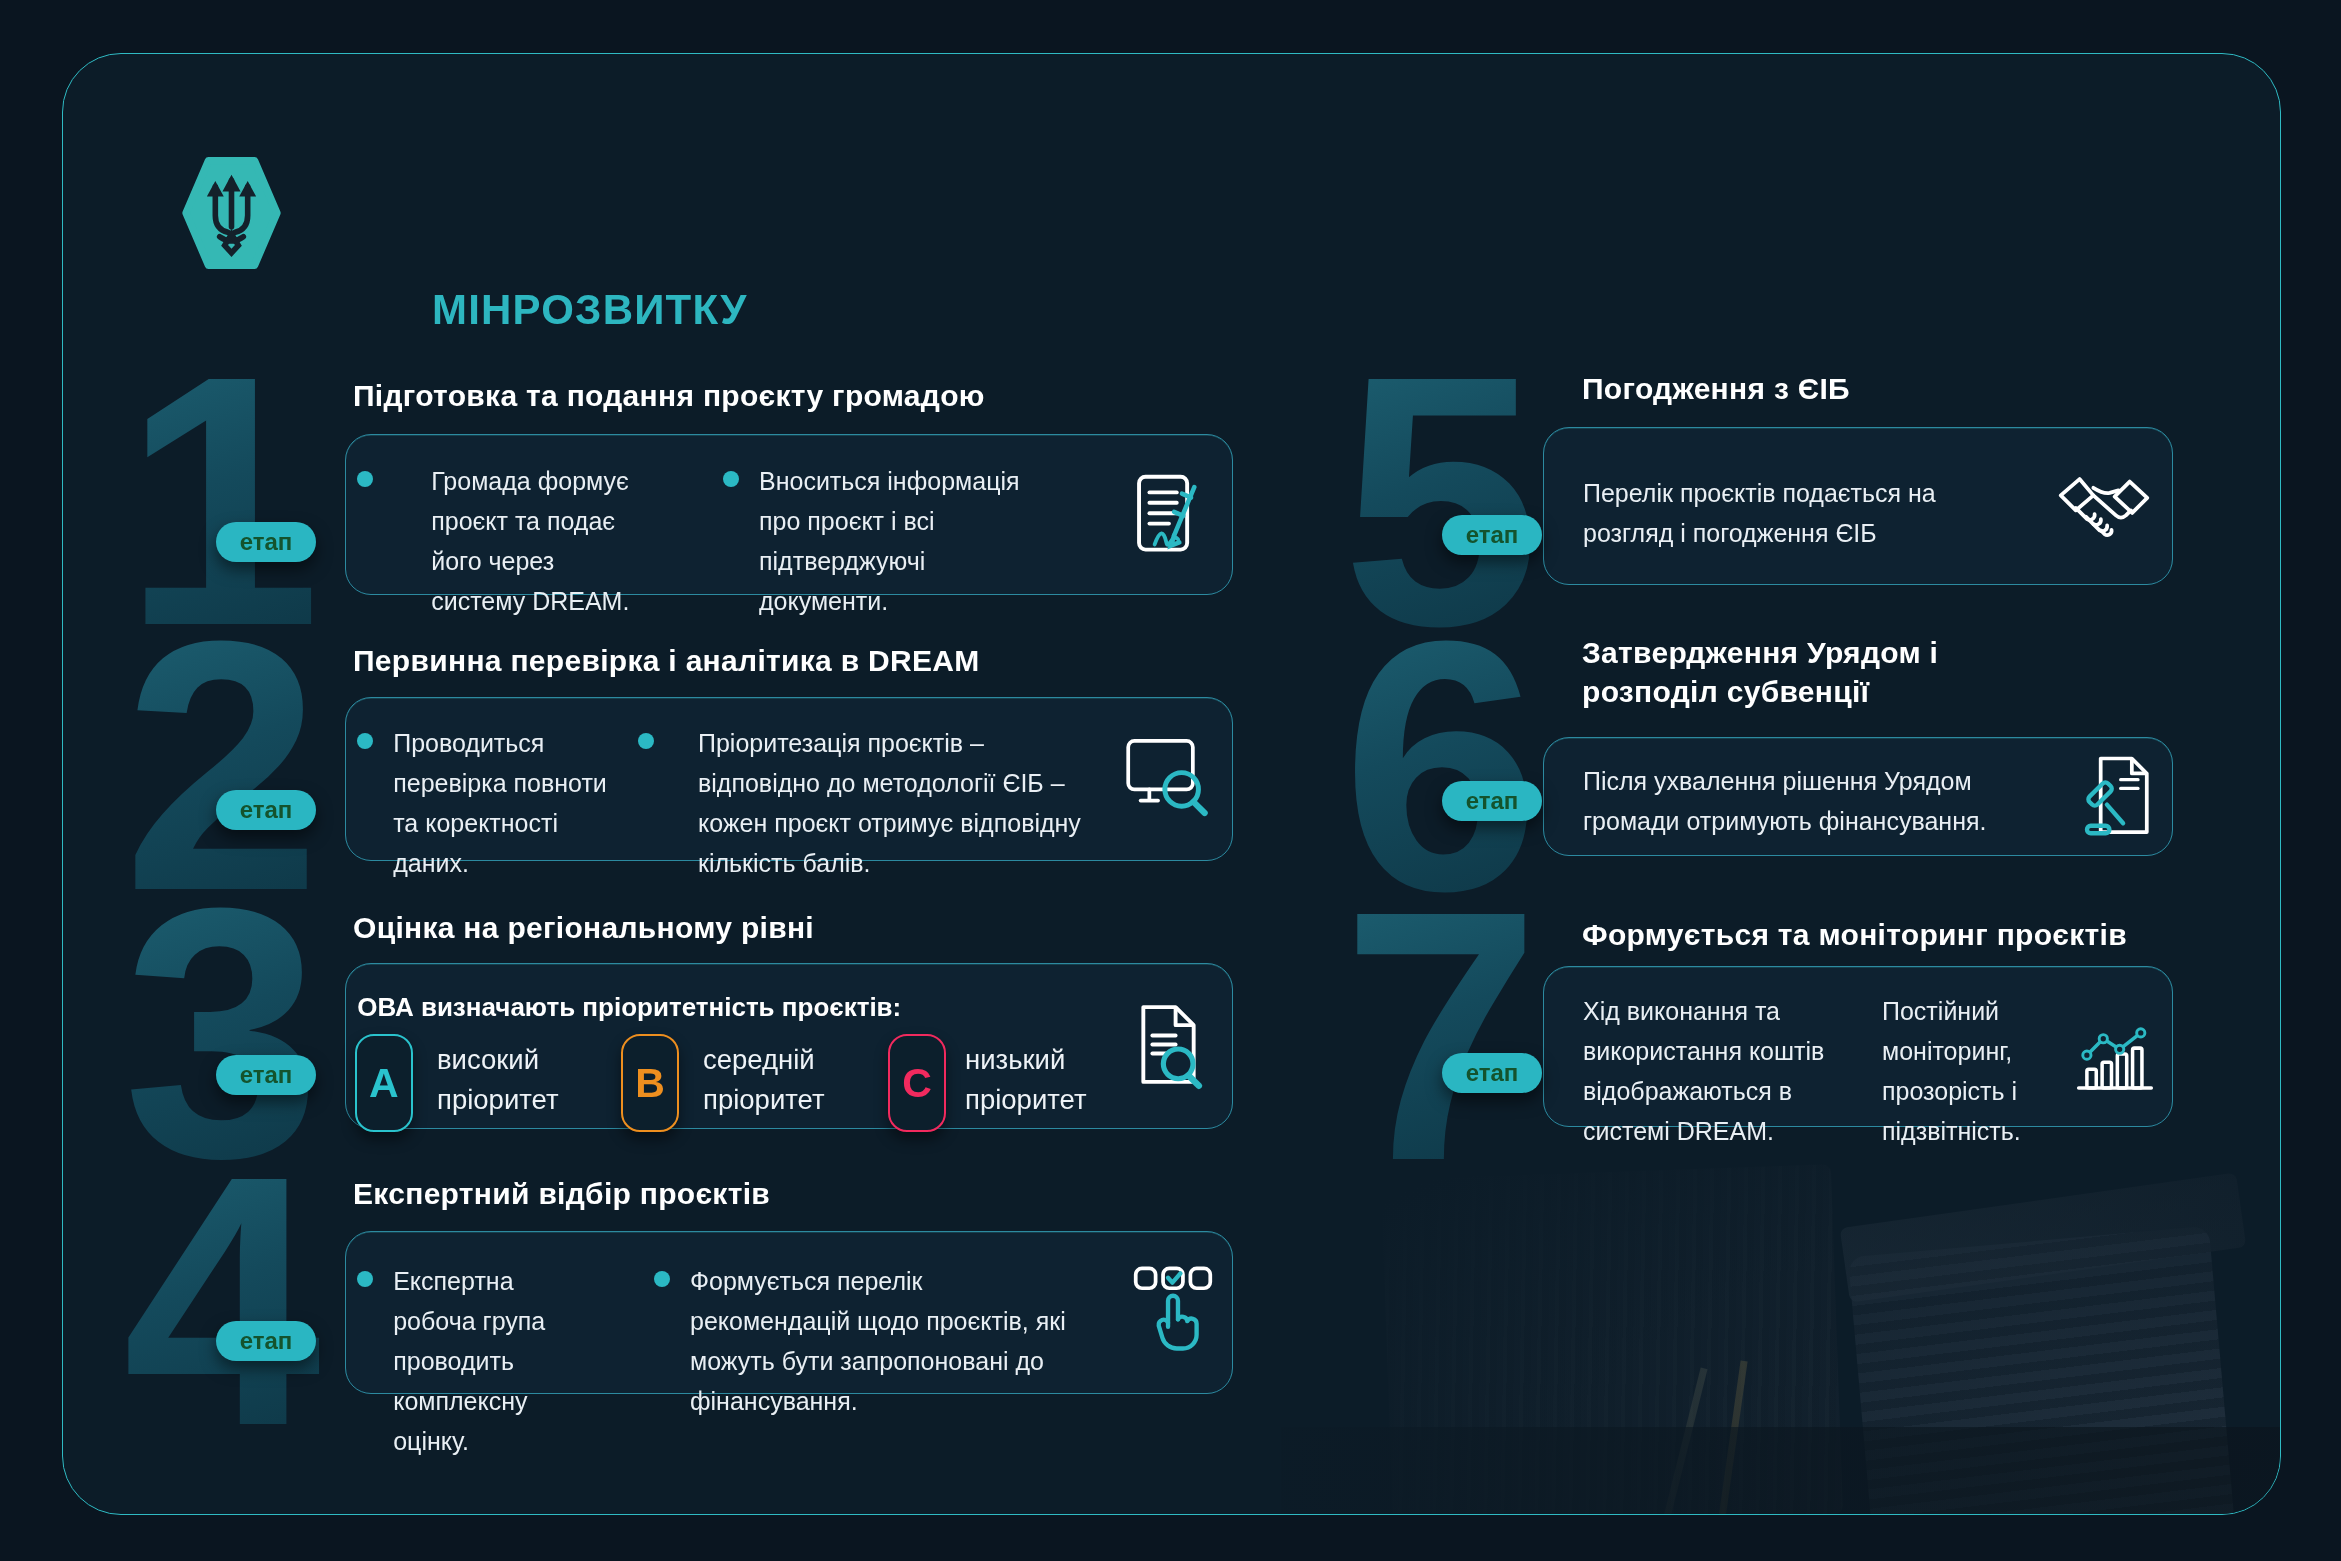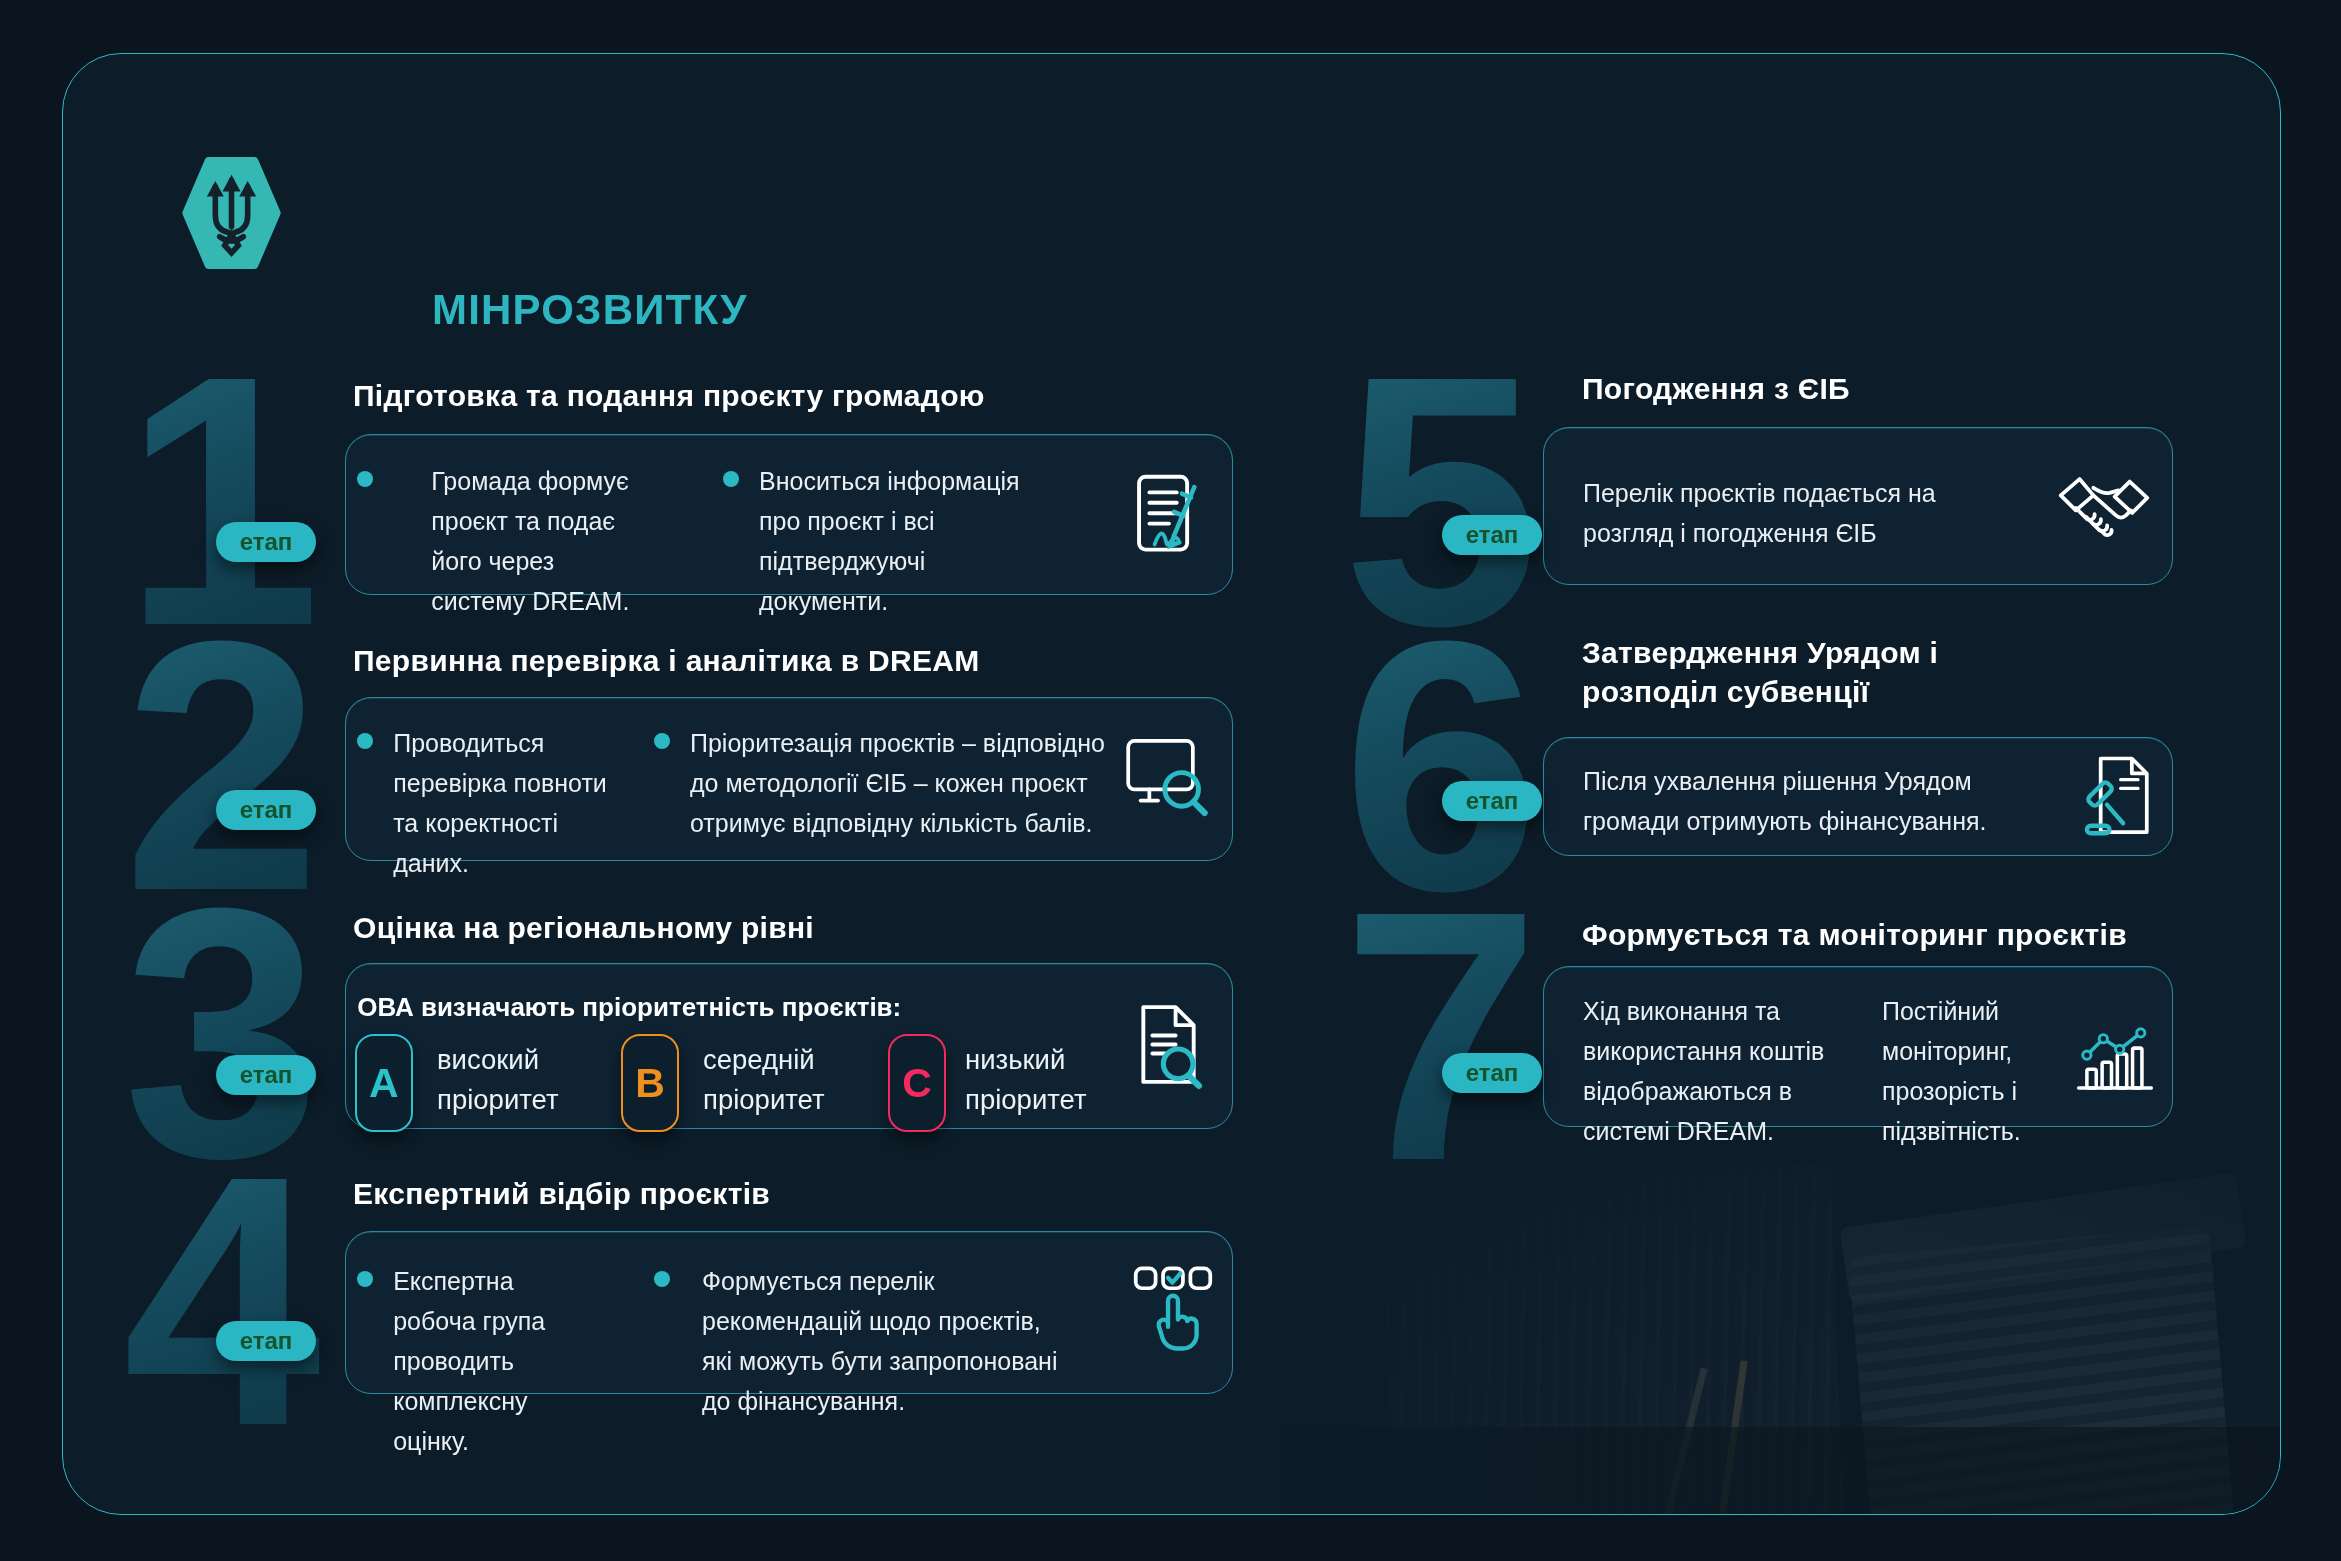--- a/index.html
+++ b/index.html
@@ -58,28 +58,28 @@
   .c1{left:282px;top:380px;width:886px;height:159px;}
   .c2{left:282px;top:643px;width:886px;height:162px;}
   .c3{left:282px;top:909px;width:886px;height:164px;}
   .c4{left:282px;top:1177px;width:886px;height:161px;}
   .c5{left:1480px;top:373px;width:628px;height:156px;}
   .c6{left:1480px;top:683px;width:628px;height:117px;}
   .c7{left:1480px;top:912px;width:628px;height:159px;}
   
   .c1 .b1{left:11.2px;top:26px;width:297px;gap:38px;} .c1 .b2{left:377px;top:26px;width:325px;}
   .c1 .icon{left:784px;top:34px;}
-  .c2 .b1{left:11.2px;top:25px;width:265px;} .c2 .b2{left:308px;top:25px;width:453px;}
+  .c2 .b1{left:11.2px;top:25px;width:265px;} .c2 .b2{left:292px;top:25px;width:453px;gap:24px;}
   .c2 .icon{left:776px;top:34px;}
   .c3 .intro{left:11.2px;top:27.5px;} 
   .c3 .pb-a{left:8.7px;top:70px;} .c3 .pl-a{left:91px;top:76px;width:212px;}
   .c3 .pb-b{left:275px;top:70px;} .c3 .pl-b{left:357px;top:76px;width:225px;}
   .c3 .pb-c{left:542px;top:70px;} .c3 .pl-c{left:619px;top:76px;width:212px;}
   .c3 .icon{left:787px;top:35px;}
-  .c4 .b1{left:11.2px;top:29px;width:237px;} .c4 .b2{left:308px;top:29px;width:412px;gap:12px;}
+  .c4 .b1{left:11.2px;top:29px;width:237px;} .c4 .b2{left:308px;top:29px;width:412px;}
   .c4 .icon{left:786px;top:31px;}
   .c5 .plain{left:39px;top:45px;width:368px;} .c5 .icon{left:513px;top:41px;}
   .c6 .plain{left:39px;top:22.5px;width:406px;} .c6 .icon{left:538px;top:13.7px;}
   .c7 .col1{left:39px;top:24px;width:256px;} .c7 .col2{left:338px;top:24px;width:156px;}
   .c7 .icon{left:530px;top:55px;}
   
   .photo{position:absolute;left:1218px;top:1037px;right:0;bottom:0;overflow:hidden;
     border-bottom-right-radius:57px;z-index:0;}
   .ph{position:absolute;}
   .ph-stack1{left:106px;top:81px;width:450px;height:350px;border-radius:8.7px;opacity:.45;

